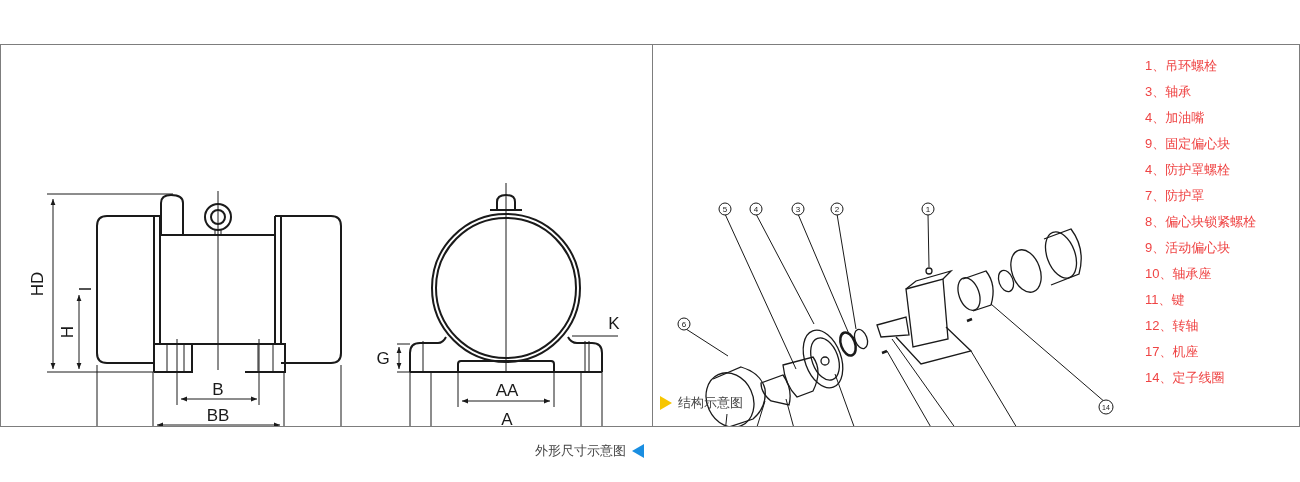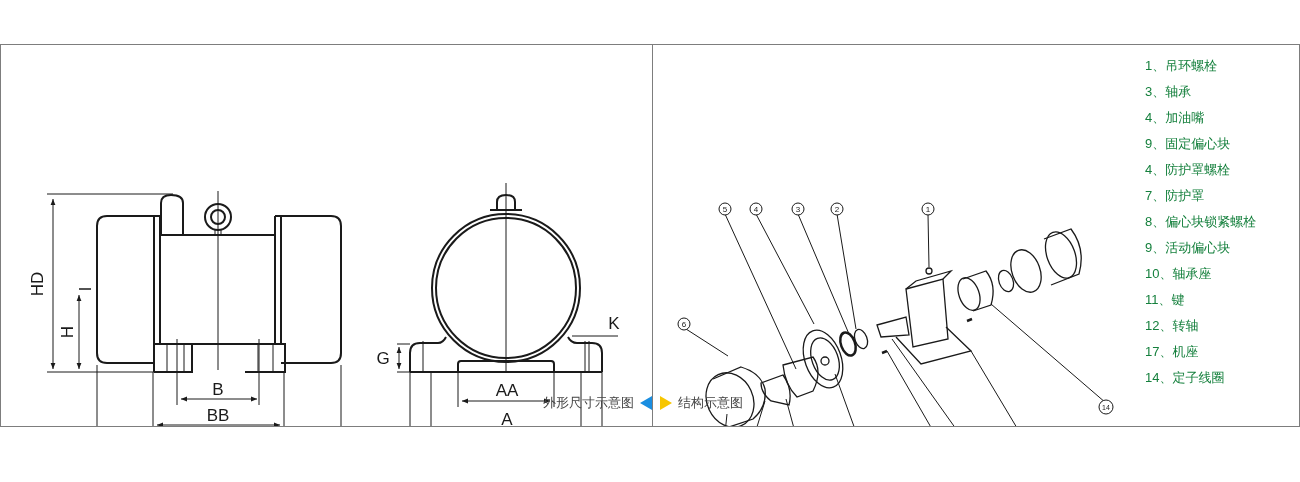--- a/index.html
+++ b/index.html
@@ -4,23 +4,23 @@
 <style>
   html,body{margin:0;padding:0;background:#fff;}
   body{width:1300px;height:482px;position:relative;overflow:hidden;font-family:"Liberation Sans","DejaVu Sans",sans-serif;}
   .frame{position:absolute;left:0;top:44px;width:1298px;height:381px;border:1px solid #7d7d7d;box-sizing:content-box;}
   .divider{position:absolute;left:651px;top:0;width:1px;height:381px;background:#7d7d7d;}
   .panel{position:absolute;top:0;height:381px;}
   .left-panel{left:0;width:651px;}
   .right-panel{left:652px;width:646px;}
   svg text{font-family:"Liberation Sans","DejaVu Sans",sans-serif;}
   .legend{position:absolute;left:492px;top:8px;width:150px;margin:0;padding:0;list-style:none;}
-  .legend li{font-size:13px;color:#15803d;height:26px;line-height:26px;white-space:nowrap;}
+  .legend li{font-size:13px;color:#ef4444;height:26px;line-height:26px;white-space:nowrap;}
   .tab{position:absolute;top:345px;font-size:13px;color:#444;line-height:26px;height:26px;cursor:pointer;display:flex;align-items:center;gap:6px;}
-  .tab-left{right:0;}
+  .tab-left{right:8px;margin-top:48px;}
   .tab-right{left:7px;}
   .tri-left{width:0;height:0;border-top:7px solid transparent;border-bottom:7px solid transparent;border-right:12px solid #1a8ee1;display:inline-block;}
   .tri-right{width:0;height:0;border-top:7px solid transparent;border-bottom:7px solid transparent;border-left:12px solid #f7c600;display:inline-block;}
 </style>
 </head>
 <body>
 
 <div class="frame">
 
   <div class="panel left-panel">

